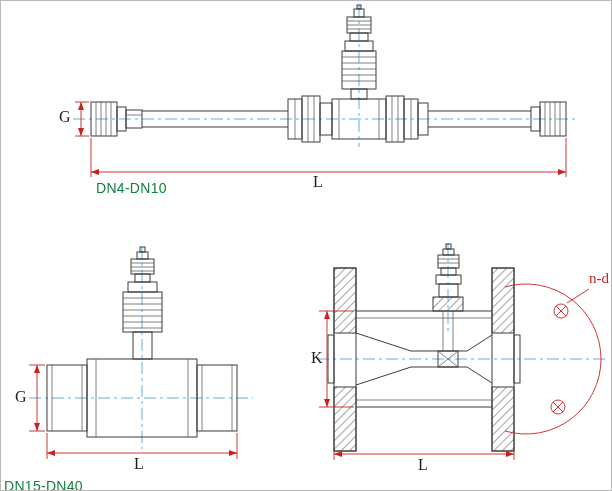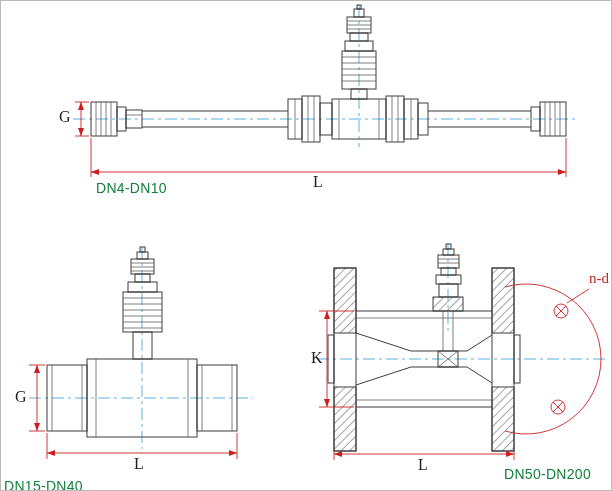--- a/index.html
+++ b/index.html
@@ -258,15 +258,14 @@
 <span class="dim-label" style="left:312px;top:173px;">L</span>
 <span class="caption" style="left:95px;top:180px;">DN4-DN10</span>
 
 <span class="dim-label" style="left:14px;top:388px;">G</span>
 <span class="dim-label" style="left:133px;top:455px;">L</span>
 <span class="caption" style="left:3px;top:478px;">DN15-DN40</span>
 
 <span class="dim-label" style="left:310px;top:349px;">K</span>
 <span class="dim-label" style="left:417px;top:456px;">L</span>
 <span class="dim-label red" style="left:571px;top:270px;margin-left:17px;">n-d</span>
-<span class="caption" style="left:503px;top:466px;">DN50-DN200</span>
 
 </div>
 
 </body></html>

